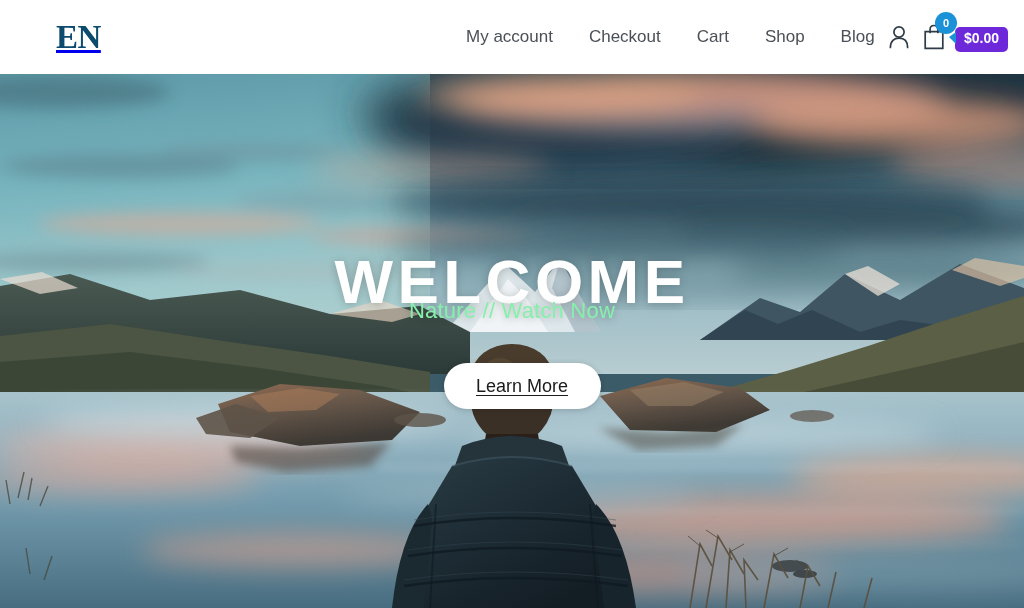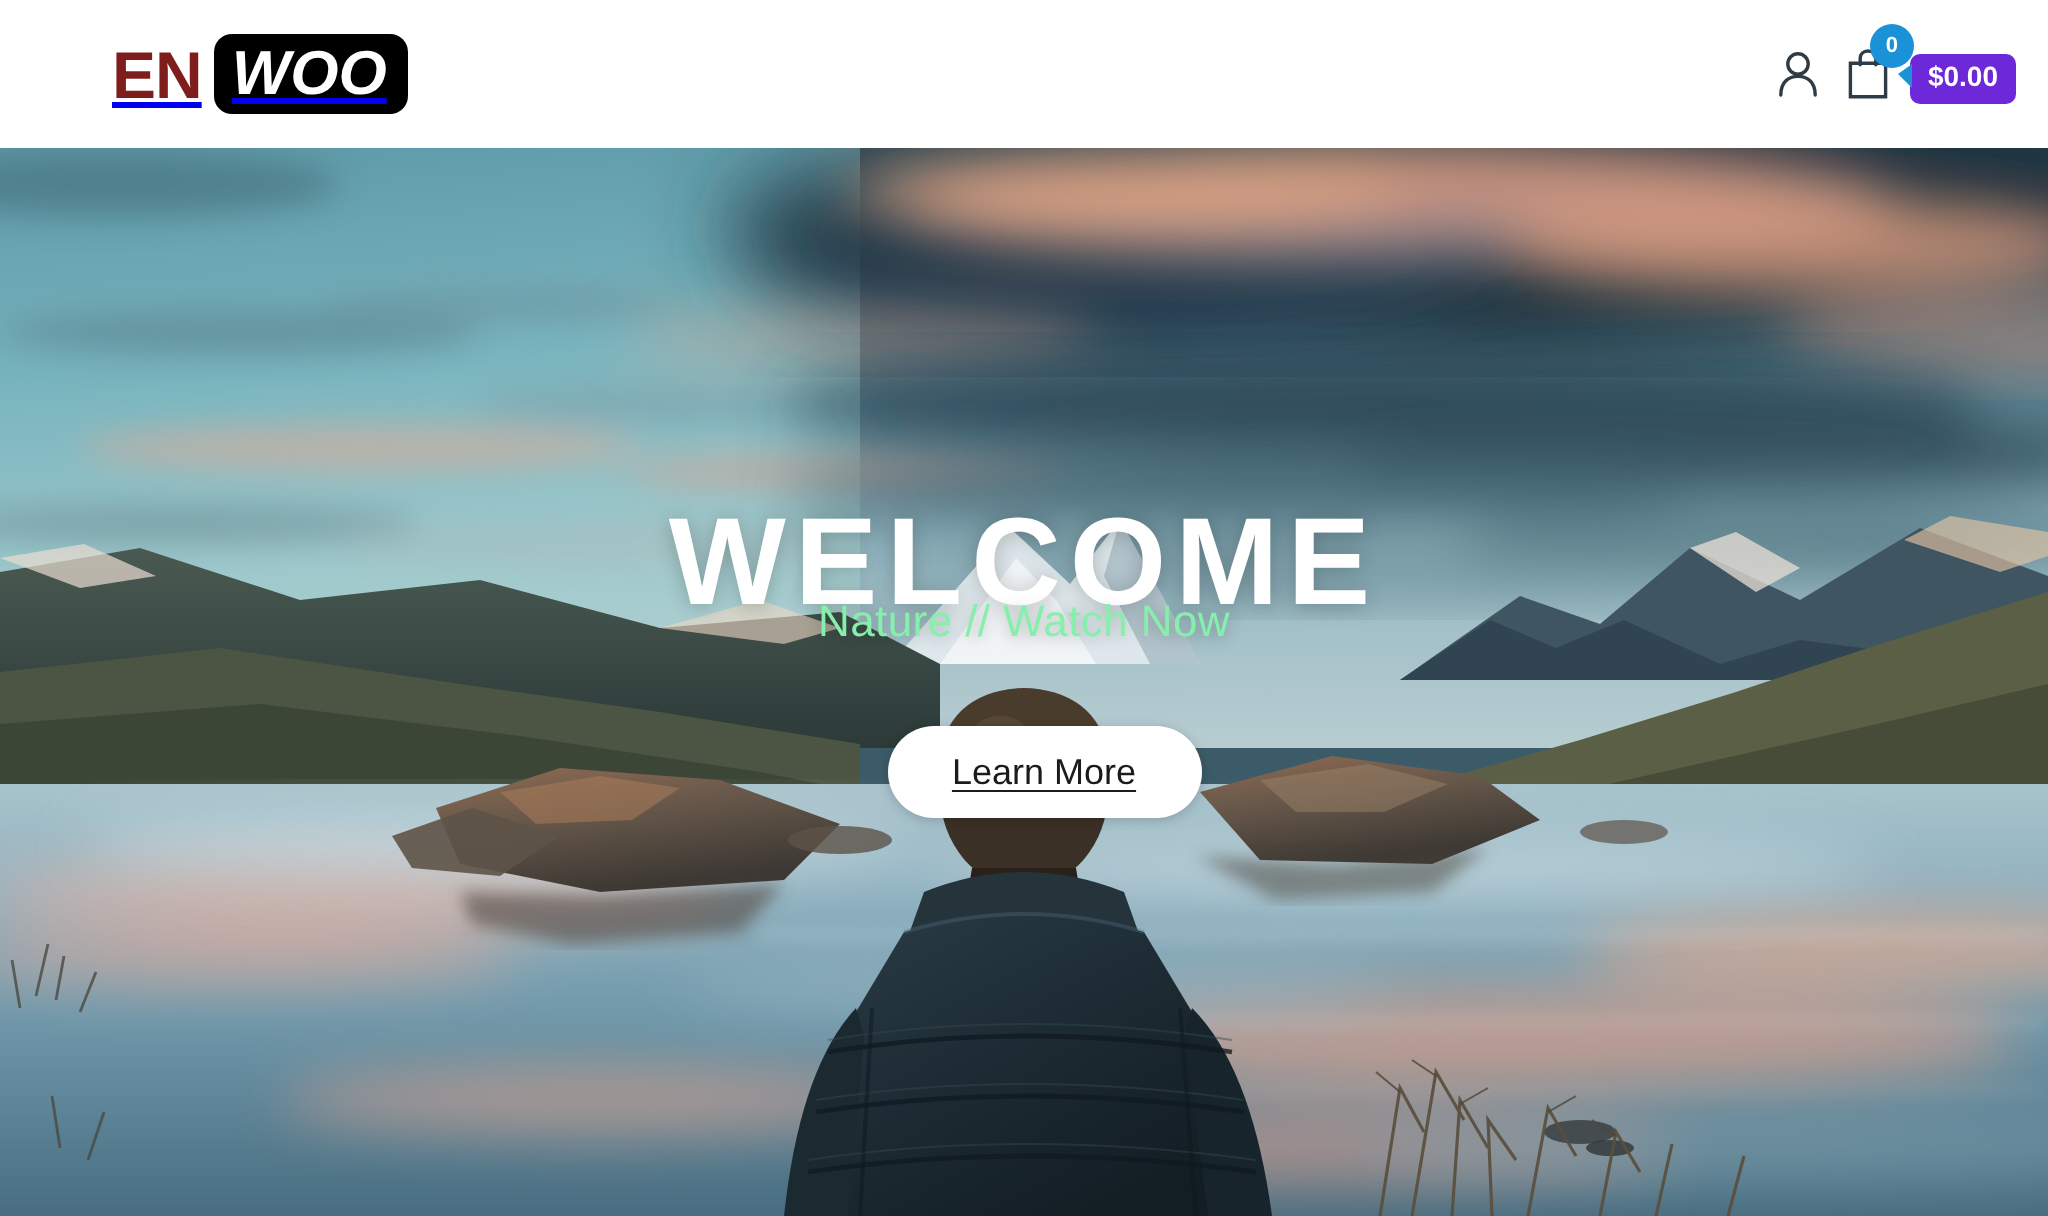--- a/index.html
+++ b/index.html
@@ -36,23 +36,23 @@
     left: 56px;
     top: 17px;
     display: flex;
     align-items: center;
     height: 40px;
   }
   .logo-en {
     font-size: 33px;
     font-weight: bold;
     letter-spacing: -0.5px;
-    color: #7f1d1d;
+    color: #0c4a6e;
     line-height: 1;
-    font-family: Liberation Sans, sans-serif;
+    font-family: Liberation Serif, serif;
   }
   .logo-woo-box {
     margin-left: 6px;
     background: #000000;
     border-radius: 9px;
     padding: 3px 11px 4px 9px;
     display: flex;
     align-items: center;
   }
   .logo-woo {
@@ -451,25 +451,29 @@
           <span>Learn More</span>
         </button>
       </div>
     </div>
   </div>
 
   <header class="site-header">
 
     <a class="logo" href="#">
       <span class="logo-en">EN</span>
-      <span class="logo-woo-box">
-        <span class="logo-woo">WOO</span>
-      </span>
     </a>
 
+    <nav class="main-nav">
+      <a class="nav-link" href="#">My account</a>
+      <a class="nav-link" href="#">Checkout</a>
+      <a class="nav-link" href="#">Cart</a>
+      <a class="nav-link" href="#">Shop</a>
+      <a class="nav-link" href="#">Blog</a>
+    </nav>
 
     <div class="header-actions">
 
       <div class="account-icon-wrap">
         <svg width="22" height="24" viewBox="0 0 22 24">
           <circle cx="11" cy="7" r="5.1" fill="none" stroke="#2f3b46" stroke-width="1.7"></circle>
           <path d="M2.4 22.5 C2.4 15.9 6.3 13.2 11 13.2 C15.7 13.2 19.6 15.9 19.6 22.5" fill="none" stroke="#2f3b46" stroke-width="1.7" stroke-linecap="round"></path>
         </svg>
       </div>
 

